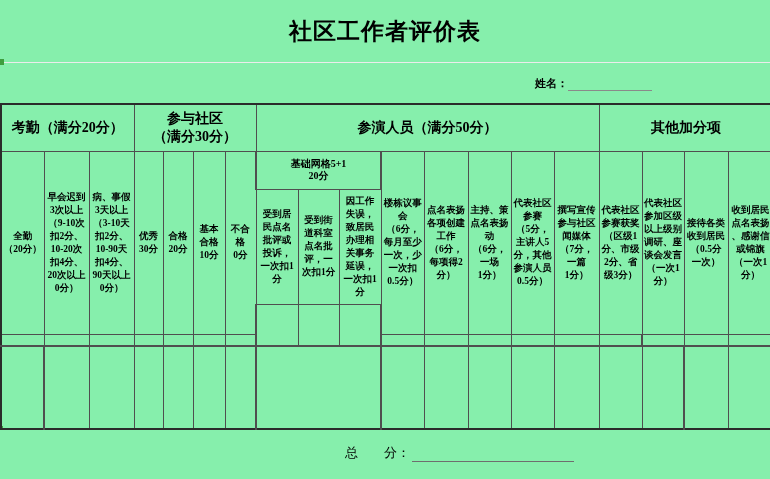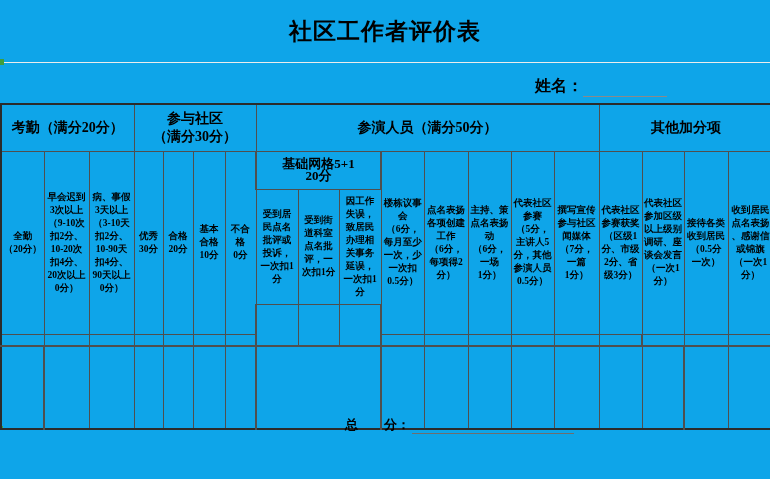--- a/index.html
+++ b/index.html
@@ -1,34 +1,34 @@
 <!DOCTYPE html>
 <html><head>
 <meta charset="utf-8">
 <style>
   html,body{margin:0;padding:0;background:#fff;}
-  .page{position:relative;width:770px;height:479px;background:#0ea5e9;overflow:hidden;
+  .page{position:relative;width:770px;height:479px;background:#86efac;overflow:hidden;
         font-family:"Liberation Serif","DejaVu Serif",serif;color:#000;}
   .title{position:absolute;left:0;right:0;top:16px;text-align:center;
          font-family:"Liberation Sans","DejaVu Sans",sans-serif;
          font-weight:bold;font-size:23px;letter-spacing:1px;}
   .pagebreak-line{position:absolute;left:0;top:62px;width:770px;height:1px;background:#ececec;}
   .green-tick{position:absolute;left:0;top:59px;width:4px;height:6px;background:#3f9e3f;}
   .green-dot{position:absolute;left:0;top:426px;width:3px;height:3px;background:#3f9e3f;}
-  .name-line{position:absolute;left:535px;top:76px;font-size:16px;font-weight:bold;white-space:nowrap;text-align:right;}
+  .name-line{position:absolute;left:535px;top:76px;font-size:11px;font-weight:bold;white-space:nowrap;text-align:right;}
   .name-line .blank{display:inline-block;width:84px;height:13px;border-bottom:1px solid #8a8a8a;vertical-align:bottom;}
-  .total-line{position:absolute;left:345px;top:416px;font-size:13px;font-weight:bold;white-space:nowrap;}
+  .total-line{position:absolute;left:345px;top:444px;font-size:13px;font-weight:normal;white-space:nowrap;}
   .total-line .l2{margin-left:26px;}
   .total-line .blank{display:inline-block;width:162px;height:14px;border-bottom:1px solid #6e6e6e;vertical-align:bottom;margin-left:2px;}
   table.tbl{position:absolute;left:0;top:103px;width:772px;table-layout:fixed;
             border-collapse:collapse;border:2px solid #2b2b2b;border-right:none;}
   .tbl td{border:1px solid #4f4f4f;padding:0 1px;text-align:center;vertical-align:middle;
           font-weight:bold;overflow:hidden;}
   .gh{font-size:14px;line-height:18px;white-space:pre-line;}
-  .sub{font-size:13px;line-height:12px;white-space:pre-line;}
+  .sub{font-size:10px;line-height:12px;white-space:pre-line;}
   .crit{font-size:9.5px;line-height:13px;white-space:pre-line;}
   .bl2{border-left-width:2px !important;}
   .br2{border-right-width:2px !important;}
   tr.r6 td{border-top-width:2px;}
 </style>
 </head>
 <body>
 
 <div class="page">
 

